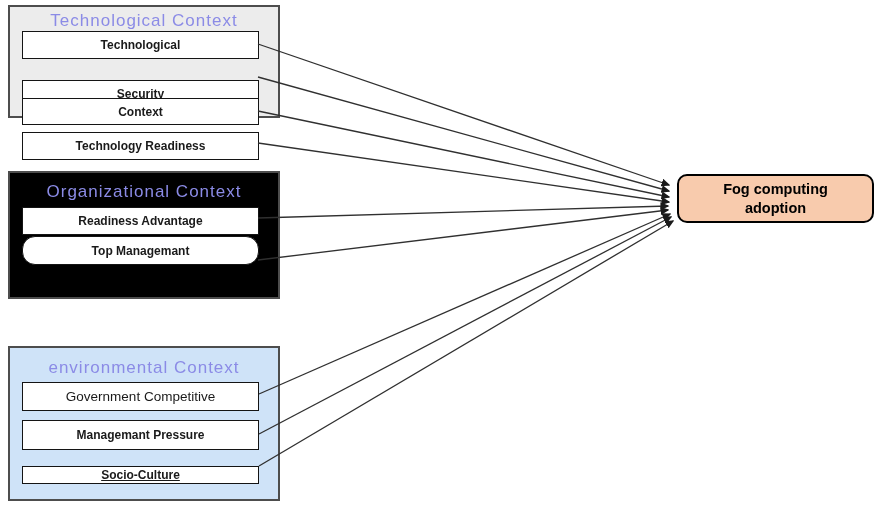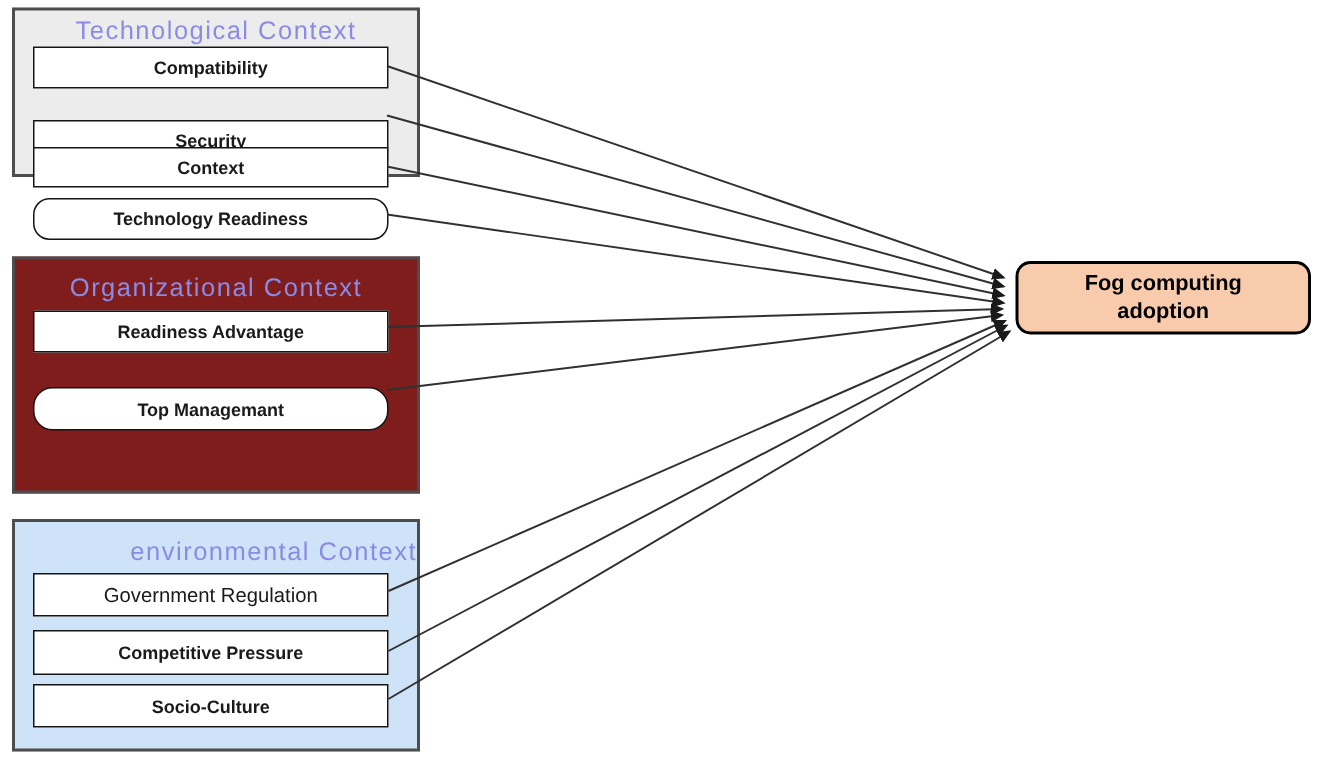--- a/index.html
+++ b/index.html
@@ -25,35 +25,35 @@
   }
   .group {
     position: absolute;
     left: 8px;
     width: 272px;
     border: 2px solid #4d4d4d;
     box-sizing: border-box;
     z-index: 1;
   }
   .group-tech { top: 5px;   height: 113px; background: #ececec; }
-  .group-org  { top: 171px; height: 158px; background: #7f1d1d; }
+  .group-org  { top: 171px; height: 128px; background: #000000; }
   .group-env  { top: 346px; height: 155px; background: #cfe3f8; }
   .group-title {
     position: absolute;
     left: 0; right: 0;
     text-align: center;
     color: #8b8be6;
     font-size: 17px;
     letter-spacing: 1px;
     font-weight: 400;
     white-space: nowrap;
   }
   .group-tech .group-title { top: 4px; }
   .group-org  .group-title { top: 9px; }
-  .group-env  .group-title { top: 10px; text-align: right; }
+  .group-env  .group-title { top: 10px; }
   .item {
     position: absolute;
     left: 12px;
     width: 237px;
     background: #ffffff;
     border: 1.5px solid #141414;
     box-sizing: border-box;
     display: flex;
     align-items: center;
     justify-content: center;
@@ -63,28 +63,28 @@
     white-space: nowrap;
   }
   .item.regular {
     font-weight: 400;
     font-size: 13.5px;
   }
   
   .item-compat   { top: 24px;  height: 28px; }
   .item-security { top: 73px;  height: 27px; }
   .item-privacy  { top: 91px;  height: 27px; }
-  .item-techread { top: 125px; height: 28px; border-radius: 11px; }
+  .item-techread { top: 125px; height: 28px; }
   
   .item-reladv   { top: 34px;  height: 28px; }
-  .item-topmgmt  { top: 85px;  height: 29px; border-radius: 13px; }
+  .item-topmgmt  { top: 63px;  height: 29px; border-radius: 13px; }
   
   .item-govreg   { top: 34px;  height: 29px; }
   .item-comppres { top: 72px;  height: 30px; }
-  .item-socio    { top: 108px; height: 29px; }
+  .item-socio    { top: 118px; height: 18px; text-decoration: underline; }
   .target-box {
     position: absolute;
     left: 677px;
     top: 174px;
     width: 197px;
     height: 49px;
     background: #f8cbad;
     border: 2.5px solid #000000;
     border-radius: 10px;
     box-sizing: border-box;
@@ -118,21 +118,21 @@
     <line x1="258" y1="218" x2="668" y2="206" stroke="#303030" stroke-width="1.3" marker-end="url(#ah)"></line>
     <line x1="258" y1="260" x2="668" y2="210" stroke="#303030" stroke-width="1.3" marker-end="url(#ah)"></line>
     <line x1="259" y1="394" x2="670" y2="214" stroke="#303030" stroke-width="1.3" marker-end="url(#ah)"></line>
     <line x1="259" y1="434" x2="671" y2="217" stroke="#303030" stroke-width="1.3" marker-end="url(#ah)"></line>
     <line x1="259" y1="466" x2="673" y2="221" stroke="#303030" stroke-width="1.3" marker-end="url(#ah)"></line>
   </svg>
 
   <div class="group group-tech">
     <div class="group-title">Technological Context</div>
     <div class="item item-compat">
-      <span>Compatibility</span>
+      <span>Technological</span>
     </div>
     <div class="item item-security">
       <span>Security</span>
     </div>
     <div class="item item-privacy">
       <span>Context</span>
     </div>
     <div class="item item-techread">
       <span>Technology Readiness</span>
     </div>
@@ -144,24 +144,24 @@
       <span>Readiness Advantage</span>
     </div>
     <div class="item item-topmgmt">
       <span>Top Managemant</span>
     </div>
   </div>
 
   <div class="group group-env">
     <div class="group-title">environmental Context</div>
     <div class="item item-govreg regular">
-      <span>Government Regulation</span>
+      <span>Government Competitive</span>
     </div>
     <div class="item item-comppres">
-      <span>Competitive Pressure</span>
+      <span>Managemant Pressure</span>
     </div>
     <div class="item item-socio">
       <span>Socio-Culture</span>
     </div>
   </div>
 
   <div class="target-box">
     <span>Fog computing adoption</span>
   </div>
 

